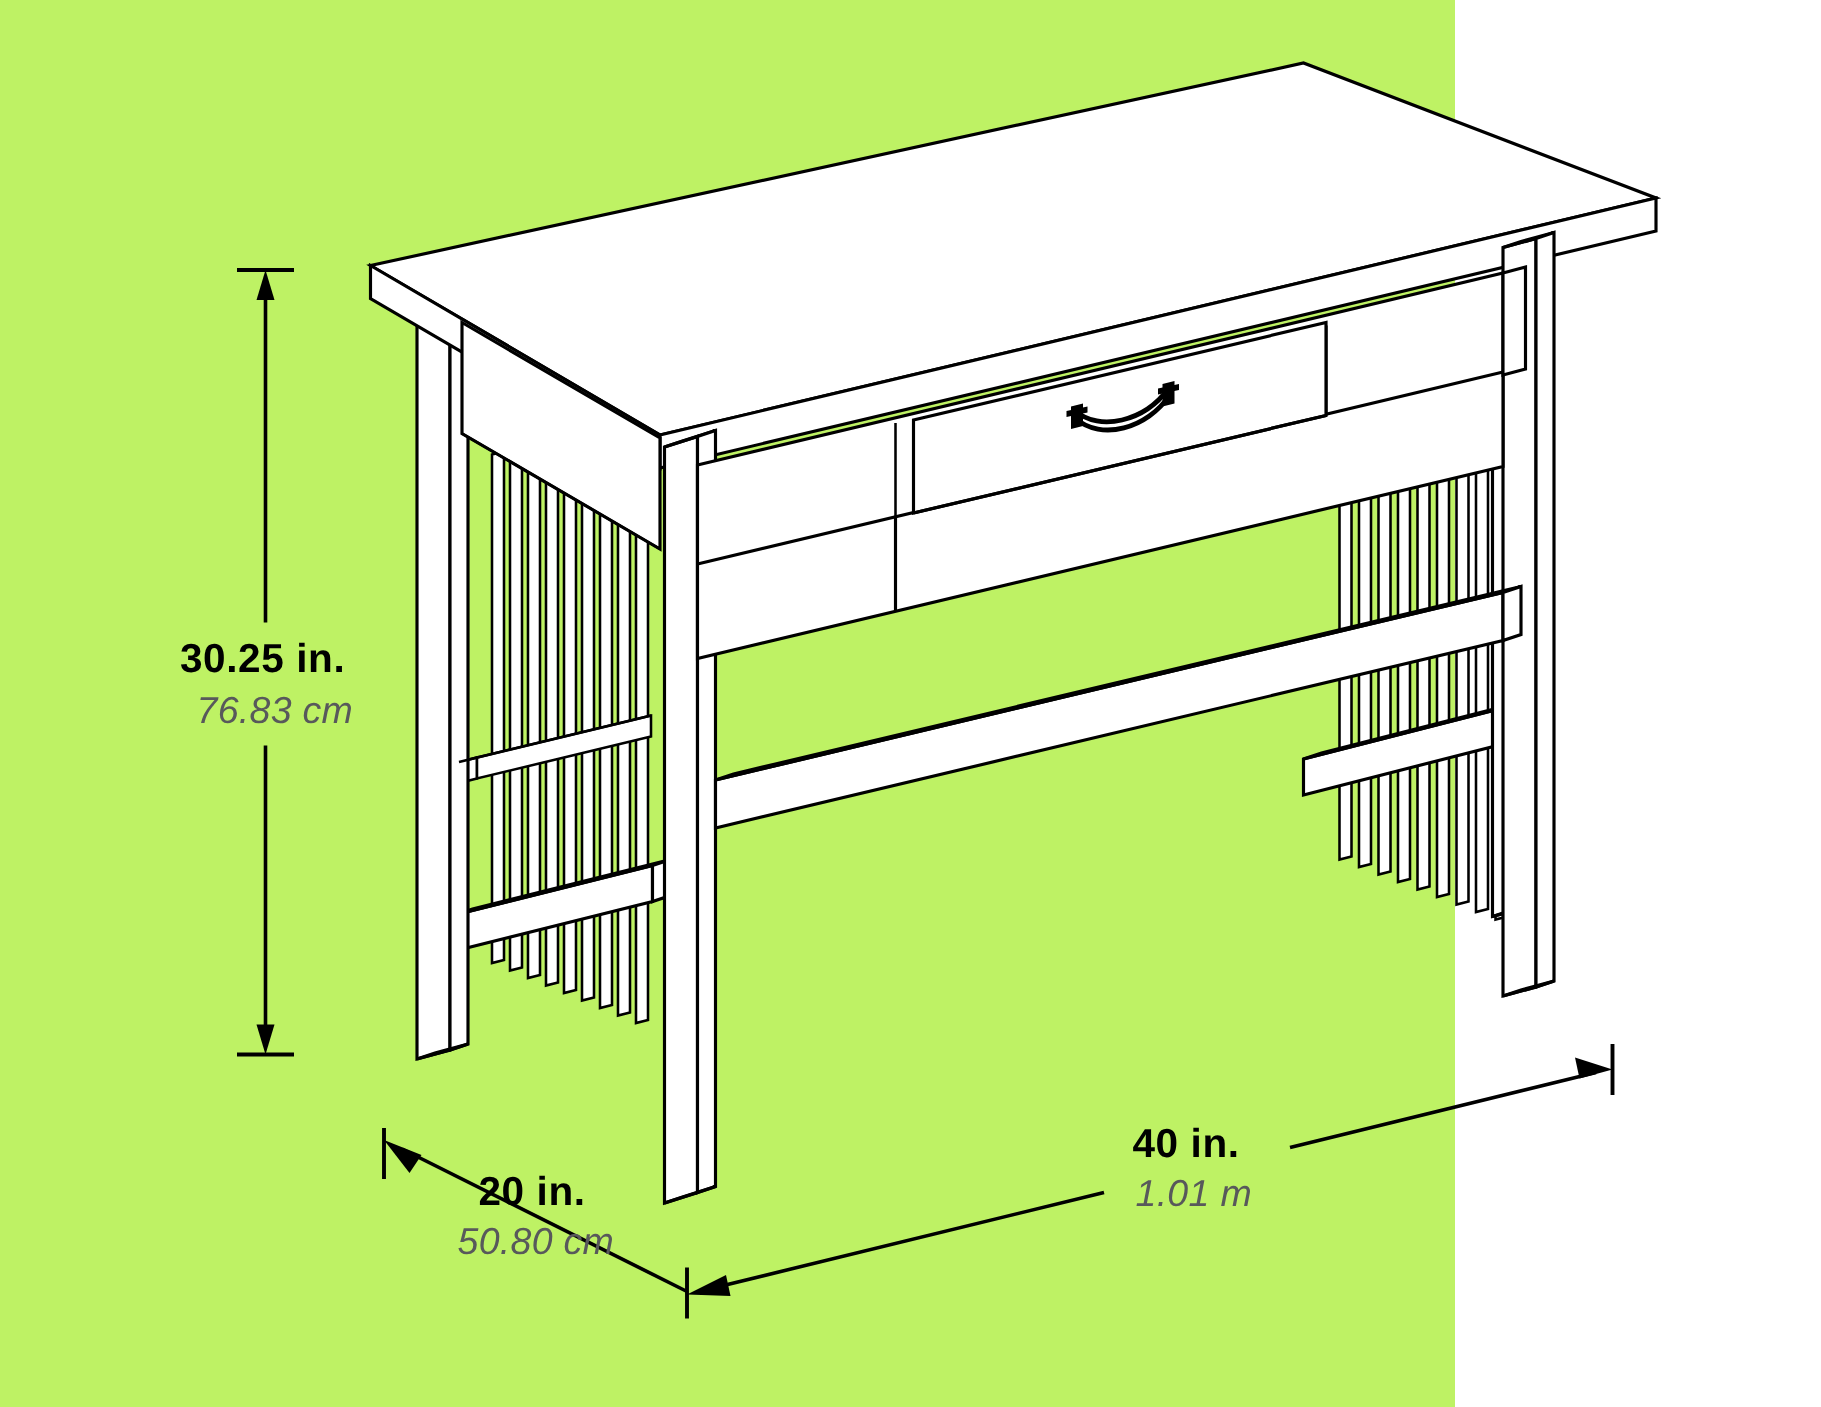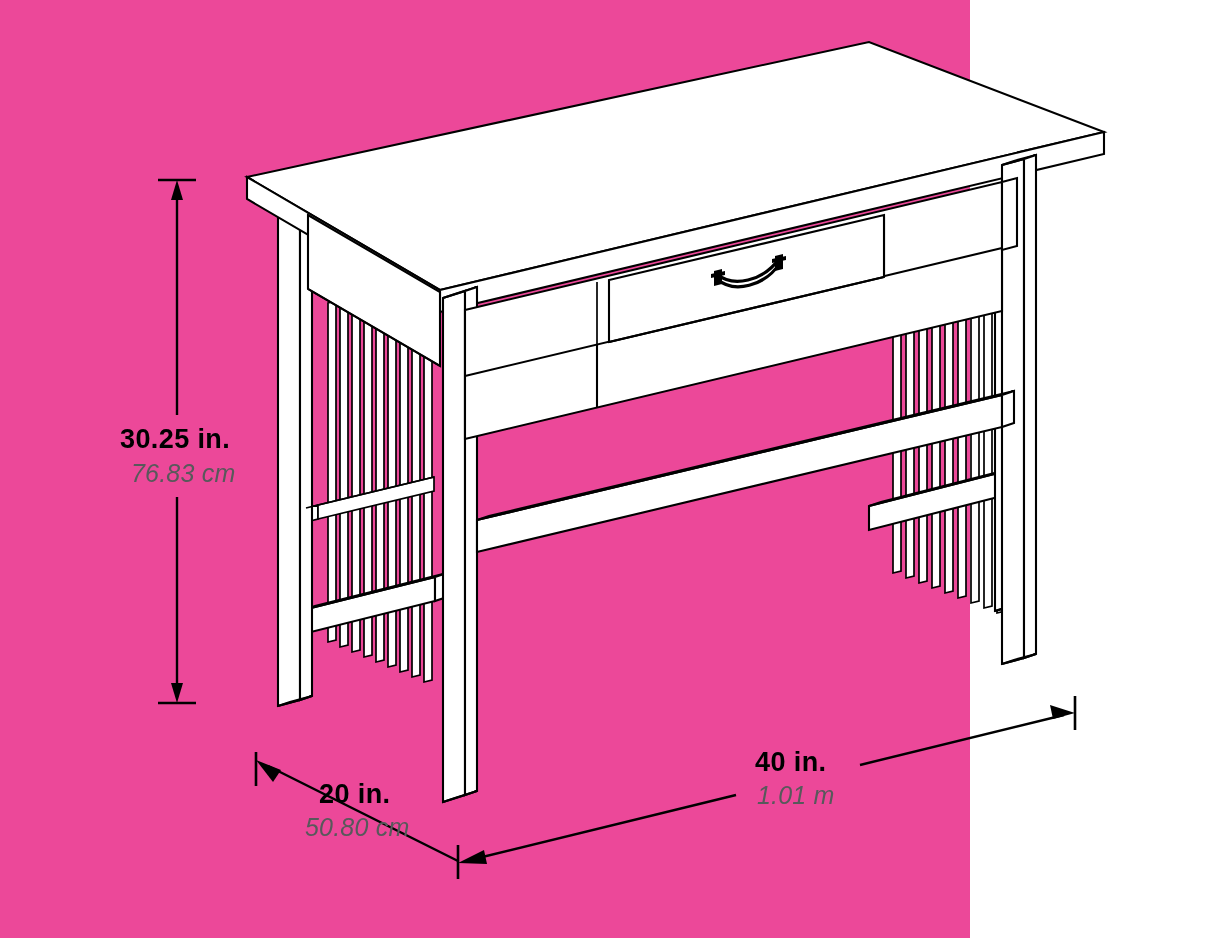--- a/index.html
+++ b/index.html
@@ -11,21 +11,21 @@
   body {
     width: 1214px;
     height: 938px;
     font-family: "Liberation Sans", sans-serif;
     overflow: hidden;
   }
   #drawing-root {
     position: relative;
     width: 970px;
     height: 938px;
-    background: #ec4899;
+    background: #bef264;
   }
   svg#desk-svg {
     display: block;
     width: 1214px;
     height: 938px;
   }
   .ln {
     fill: none;
     stroke: #000000;
     stroke-width: 2.1;

